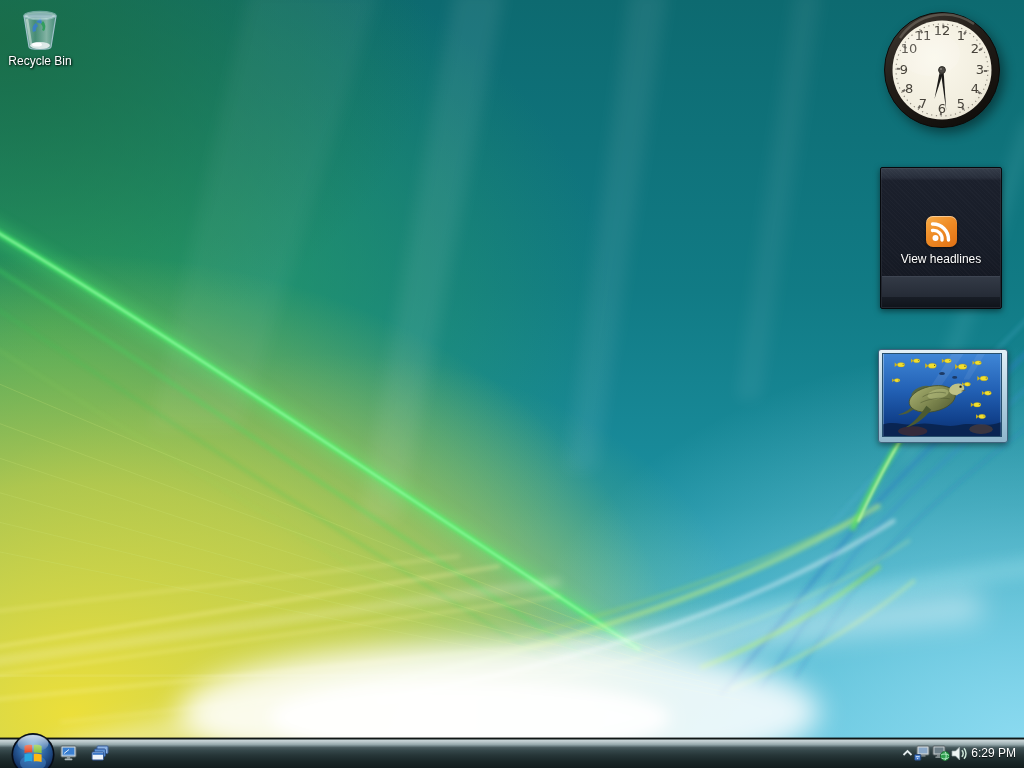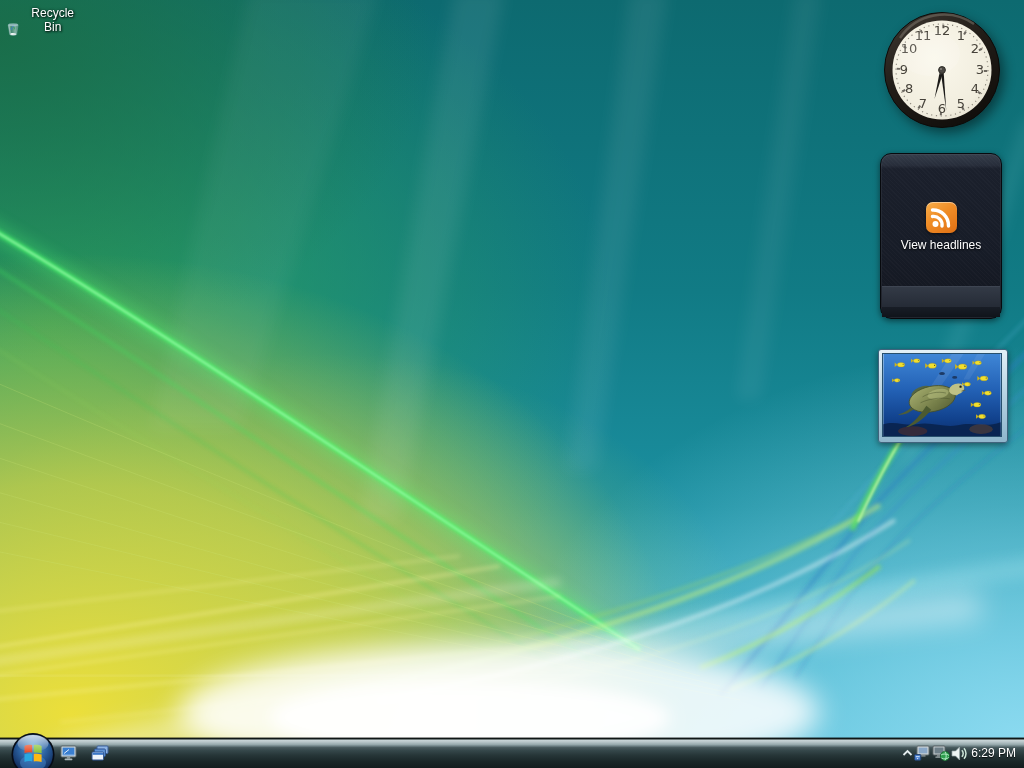--- a/index.html
+++ b/index.html
@@ -3,32 +3,32 @@
 <meta charset="utf-8">
 <style>
   html,body{margin:0;padding:0;background:#000;}
   *{box-sizing:border-box;}
   .desktop{position:relative;width:1024px;height:768px;overflow:hidden;
     font-family:"Liberation Sans",sans-serif;background:#117b85;}
   .wallpaper{position:absolute;left:0;top:0;}
 
   
   .desktop-icon{position:absolute;left:6px;top:5px;width:68px;display:flex;
-    flex-direction:row;cursor:default;gap:11px;}
+    flex-direction:column;align-items:center;cursor:default;}
   .desktop-icon .icon-label{margin-top:1px;font-size:12px;color:#fff;
     text-shadow:1px 1px 2px rgba(0,0,0,.85),0 0 3px rgba(0,0,0,.6);text-align:center;}
 
   
   .gadget-clock{position:absolute;left:880px;top:8px;width:124px;height:124px;
     filter:drop-shadow(4px 5px 6px rgba(0,0,0,.45));}
   .clock-num{font-family:"DejaVu Sans",sans-serif;font-size:13px;fill:#46423a;}
 
-  .gadget-feeds{position:absolute;left:880px;top:153px;width:122px;height:166px;
+  .gadget-feeds{position:absolute;left:880px;top:167px;width:122px;height:142px;
     background:linear-gradient(180deg,#353d4a 0%,#272d3a 7%,#1b202c 9%,#171c27 60%,#151923 80%,#151923 100%);
-    border:1px solid #07090d;border-radius:11px;
+    border:1px solid #07090d;border-radius:2px;
     box-shadow:0 2px 6px rgba(0,0,0,.5), inset 0 0 0 1px rgba(255,255,255,.06);}
   .gadget-feeds .texture{position:absolute;inset:1px;border-radius:2px;
     background:repeating-linear-gradient(45deg,rgba(255,255,255,.02) 0 1px,transparent 1px 3px);}
   .gadget-feeds .footer{position:absolute;left:1px;right:1px;bottom:11px;height:21px;
     background:linear-gradient(180deg,#333a46,#252b36);border-top:1px solid #3e4552;}
   .gadget-feeds .footer-base{position:absolute;left:1px;right:1px;bottom:1px;height:10px;
     background:linear-gradient(180deg,#181d26,#10141b);}
   .rss-badge{position:absolute;left:45px;top:48px;width:31px;height:31px;border-radius:7px;
     background:linear-gradient(145deg,#f8ae4a 0%,#ef8c26 45%,#e07014 100%);
     box-shadow:0 1px 3px rgba(0,0,0,.6), inset 0 1px 0 rgba(255,255,255,.45);}

